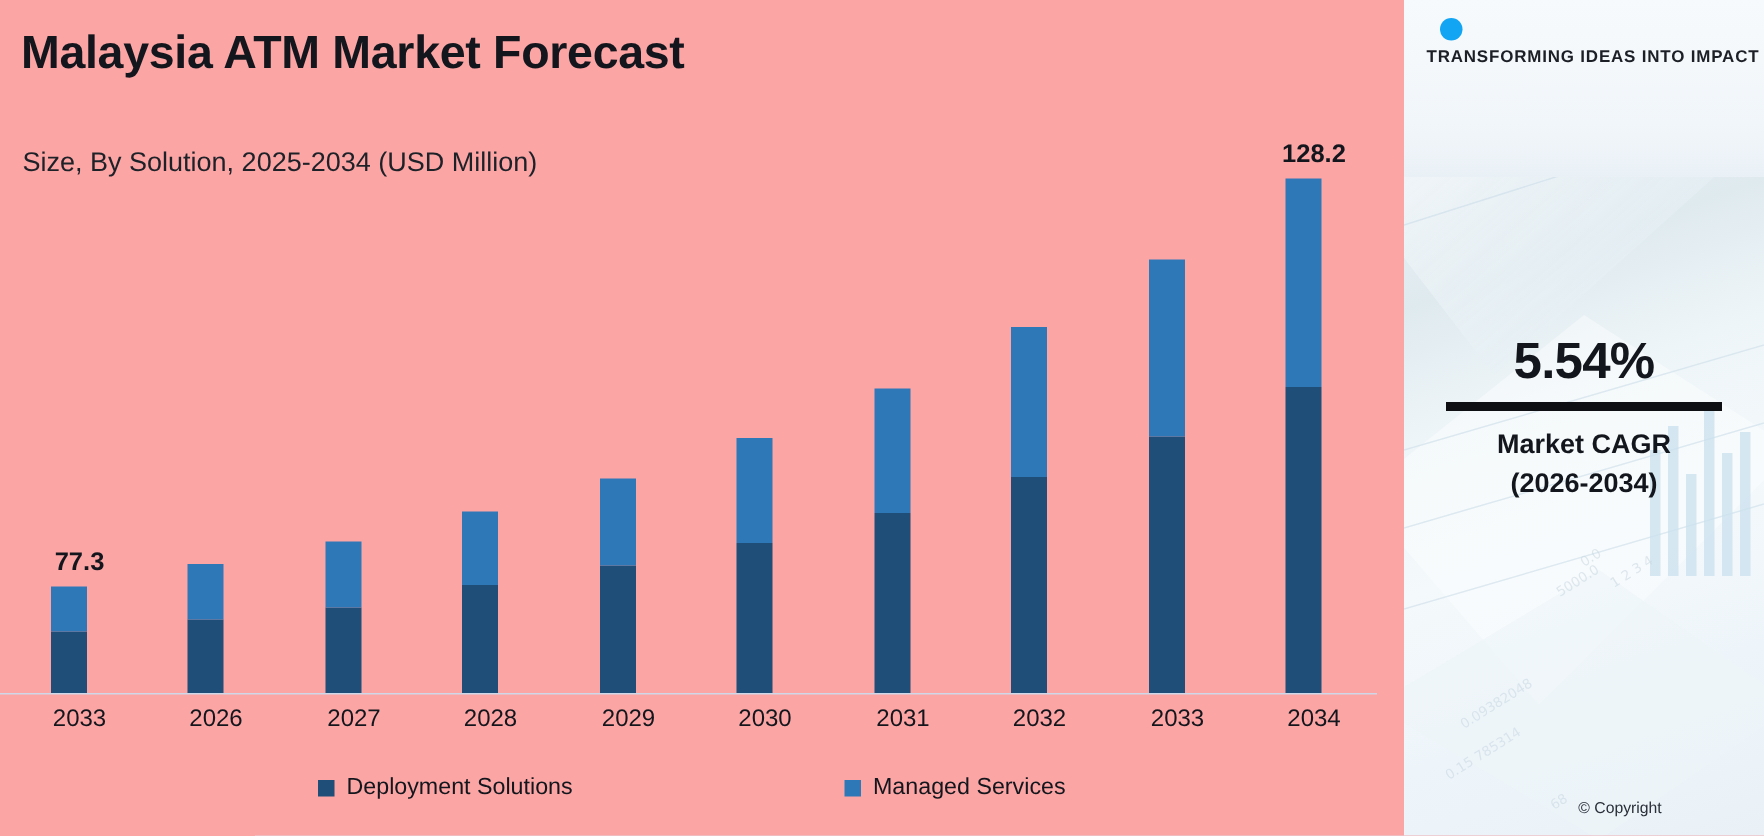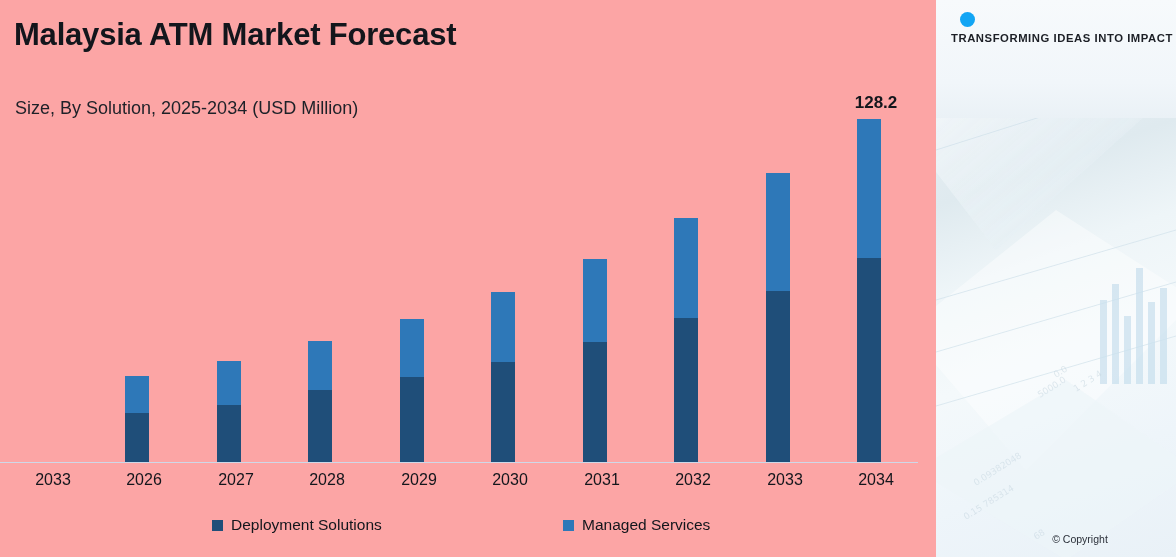--- a/index.html
+++ b/index.html
@@ -99,20 +99,25 @@
 <body>
 
 <div id="canvas">
 
   <div id="chart-panel">
 
     <div id="page-title">Malaysia ATM Market Forecast</div>
     <div id="page-subtitle">Size, By Solution, 2025-2034 (USD Million)</div>
 
     <div id="plot">
+        <div class="bar-group" style="left: 34px; height: 71px;">
+          <div class="seg seg-dark" style="bottom: 0px; height: 41px; background: rgb(31, 78, 121);"></div>
+          <div class="seg seg-light" style="bottom: 41px; height: 30px; background: rgb(46, 120, 184);"></div>
+          <div class="bar-value" style="bottom: 77px;">77.3</div>
+        </div>
         <div class="bar-group" style="left: 125px; height: 86px;">
           <div class="seg seg-dark" style="bottom: 0px; height: 49px; background: rgb(31, 78, 121);"></div>
           <div class="seg seg-light" style="bottom: 49px; height: 37px; background: rgb(46, 120, 184);"></div>
         </div>
         <div class="bar-group" style="left: 217px; height: 101px;">
           <div class="seg seg-dark" style="bottom: 0px; height: 57px; background: rgb(31, 78, 121);"></div>
           <div class="seg seg-light" style="bottom: 57px; height: 44px; background: rgb(46, 120, 184);"></div>
         </div>
         <div class="bar-group" style="left: 308px; height: 121px;">
           <div class="seg seg-dark" style="bottom: 0px; height: 72px; background: rgb(31, 78, 121);"></div>
@@ -207,18 +212,24 @@
       </g>
     </svg>
 
     <div id="panel-head"></div>
 
     <div id="logo-wrap">
       <div id="logo-dot"></div>
       <div id="logo-tagline">TRANSFORMING IDEAS INTO IMPACT</div>
     </div>
 
+    <div id="cagr-block">
+      <div id="cagr-value">5.54%</div>
+      <div id="cagr-rule"></div>
+      <div id="cagr-label">Market CAGR</div>
+      <div style="font-size:18px;font-weight:bold;color:#13161c;line-height:1.45;">(2026-2034)</div>
+    </div>
 
     <div id="copyright">
       <div>© Copyright</div>
     </div>
   </div>
 </div>
 
 </body></html>

